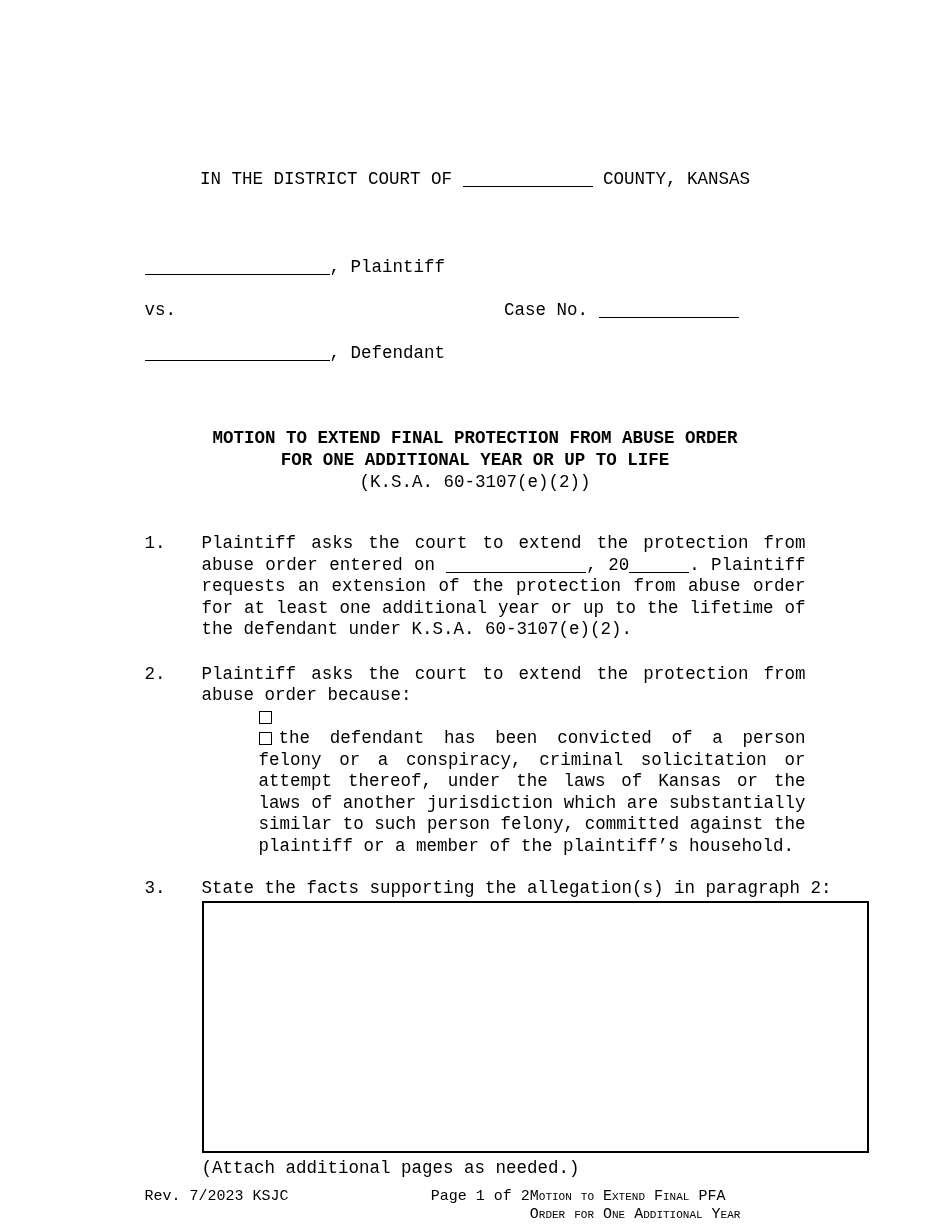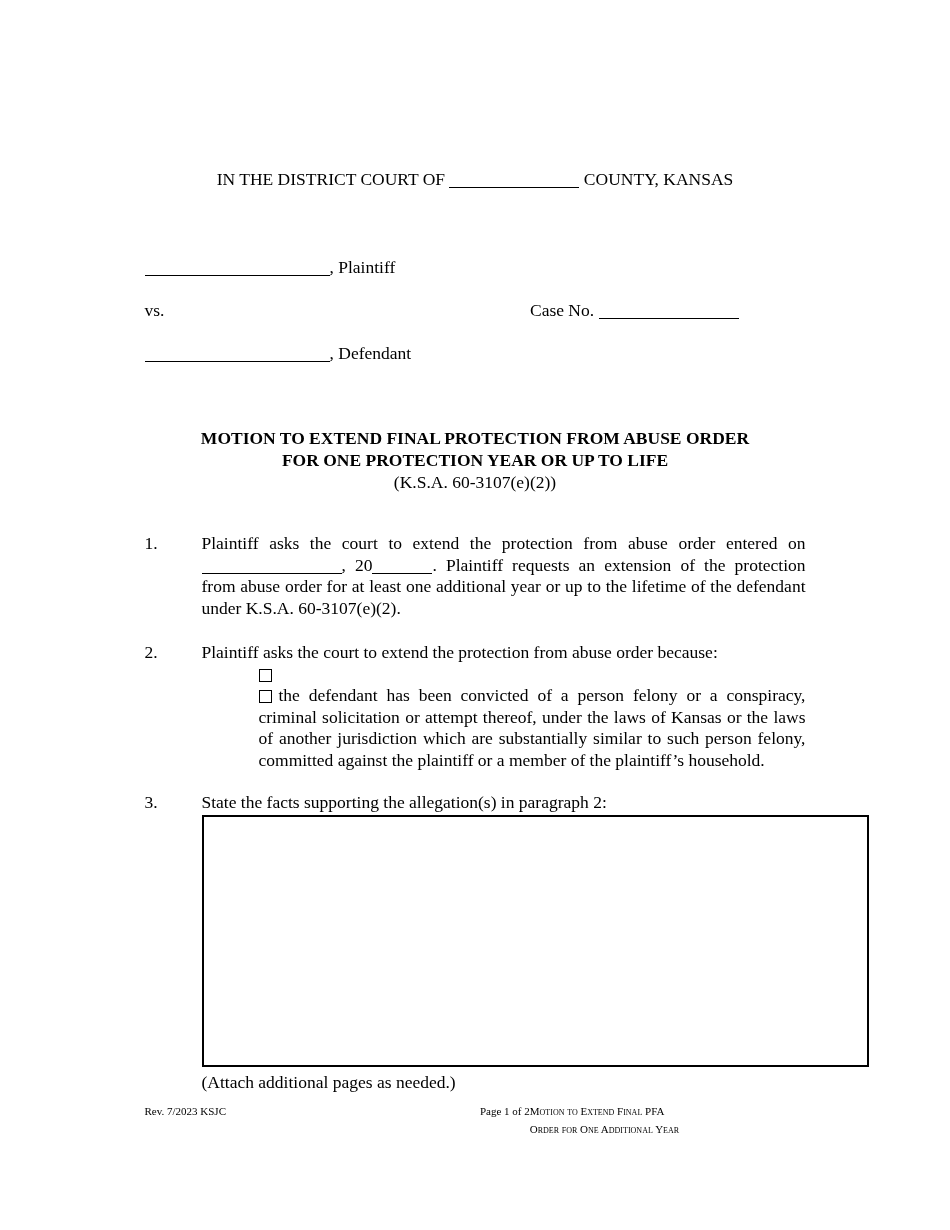--- a/index.html
+++ b/index.html
@@ -3,21 +3,21 @@
 <meta charset="utf-8">
 <style>
   * { margin:0; padding:0; box-sizing:border-box; }
   html,body { background:#ffffff; }
   .page {
     position:relative;
     width:883px; height:1230px;
     margin:0 auto;
     background:#ffffff;
     color:#000;
-    font-family:Liberation Serif, serif;
+    font-family:Liberation Mono, monospace;
     font-size:17.5px;
     line-height:21.5px;
     padding:0 111px;
     overflow:hidden;
   }
   .court-header {
     margin-top:168px;
     text-align:center;
     line-height:22px;
     white-space:nowrap;
@@ -71,21 +71,21 @@
     height:252px;
     border:2px solid #000;
     background:#fff;
   }
   .attach-note { margin-top:5px; text-align:left; }
   .footer {
     margin-top:9px;
     display:flex;
     justify-content:space-between;
     align-items:flex-start;
-    font-size:11px;
+    font-size:15px;
     line-height:18px;
   }
   .f-left  { flex:1 1 0; text-align:left; }
   .f-center{ flex:1 1 0; text-align:right; }
   .f-right {
     flex:1.4 1 0;
     text-align:left;
     font-variant:small-caps;
     margin-right:6px;
   }
@@ -112,21 +112,21 @@
       <span class="blank w-case"></span>
     </span>
   </div>
 
   <div class="caption-line defendant-line">
     <span class="blank w-name"></span><span>, Defendant</span>
   </div>
 
   <div class="title-block">
     <div class="bold">MOTION TO EXTEND FINAL PROTECTION FROM ABUSE ORDER</div>
-    <div class="bold">FOR ONE PROTECTION YEAR OR UP TO LIFE</div>
+    <div class="bold">FOR ONE ADDITIONAL YEAR OR UP TO LIFE</div>
     <div>(K.S.A. 60-3107(e)(2))</div>
   </div>
 
   <div class="para p1">
     <div class="pnum">1.</div>
     <div class="pbody">
       <span>Plaintiff asks the court to extend the protection from abuse order entered on</span>
       <span class="blank w-date"></span><span>, 20</span><span class="blank w-year"></span><span>. Plaintiff requests an extension of the protection from abuse order for at least one additional year or up to the lifetime of the defendant under K.S.A. 60-3107(e)(2).</span>
     </div>
   </div>

